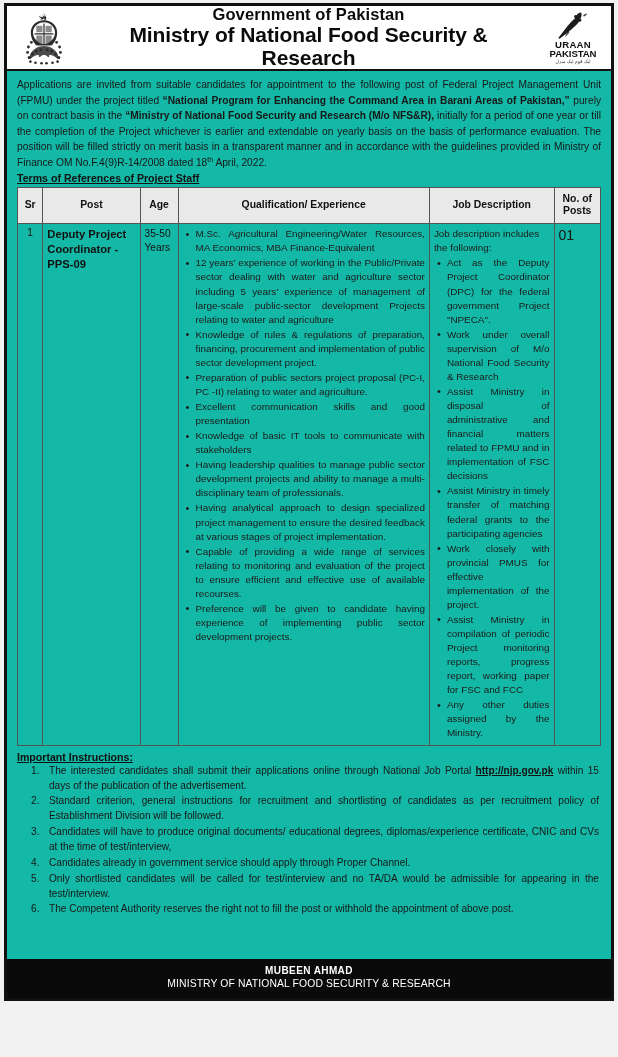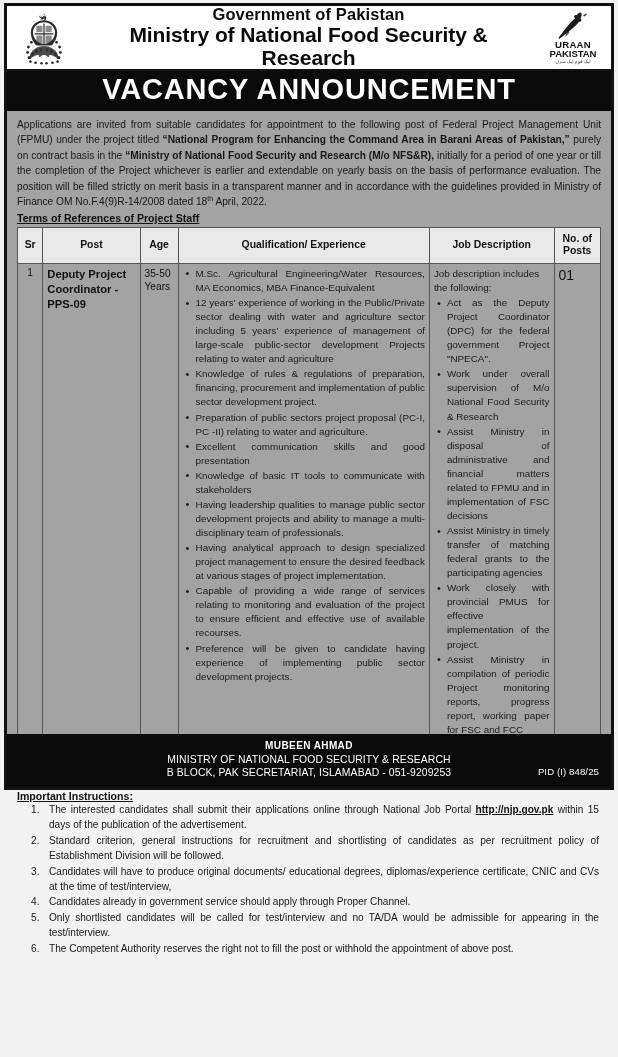--- a/index.html
+++ b/index.html
@@ -16,24 +16,24 @@
     height: 1057px;
     position: relative;
     background: #f2f2f2;
     box-sizing: border-box;
     overflow: hidden;
   }
   .outer-frame {
     position: absolute;
     left: 4px; top: 3px;
     width: 610px;
-    height: 787px;
+    height: 998px;
     box-sizing: border-box;
     border: 3px solid #111;
-    background: #a3a3a3;
+    background: #14b8a6;
   }
   .inner-pad {
     box-sizing: border-box;
     padding: 0;
     height: 100%;
   }
 
   
   .header-band {
     position: relative;
@@ -335,21 +335,20 @@
               <path d="M27.6 5.6c1.6-.4 3-1.6 3.7-3.1-1.5.1-3 .6-4.1 1.6.2.5.3 1 .4 1.5z" opacity=".8"></path>
               <path d="M12.1 19.6c-1.5 1.9-2.5 4.1-2.9 6.4 1.8-1.3 3.3-3 4.4-4.9-.5-.5-1-1-1.5-1.5z" opacity=".7"></path>
             </g>
           </svg>
           <div class="uraan-t1">URAAN</div>
           <div class="uraan-t2">PAKISTAN</div>
           <div class="uraan-t3">ایک قوم ایک منزل</div>
         </div>
       </div>
 
-      <div class="vacancy-bar">VACANCY ANNOUNCEMENT</div>
 
       <div class="body-pad">
 
         <div class="intro">
           <span>Applications are invited from suitable candidates for appointment to the following post of Federal Project Management Unit (FPMU) under the project titled </span><b>“National Program for Enhancing the Command Area in Barani Areas of Pakistan,”</b><span> purely on contract basis in the </span><b>“Ministry of National Food Security and Research (M/o NFS&amp;R),</b><span> initially for a period of one year or till the completion of the Project whichever is earlier and extendable on yearly basis on the basis of performance evaluation. The position will be filled strictly on merit basis in a transparent manner and in accordance with the guidelines provided in Ministry of Finance OM No.F.4(9)R-14/2008 dated 18</span><sup>th</sup><span> April, 2022.</span>
         </div>
 
         <div class="tor-head">Terms of References of Project Staff</div>
 
         <table class="vac">
@@ -414,21 +413,17 @@
             <li><span>Candidates will have to produce original documents/ educational degrees, diplomas/experience certificate, CNIC and CVs at the time of test/interview,</span></li>
             <li><span>Candidates already in government service should apply through Proper Channel.</span></li>
             <li><span>Only shortlisted candidates will be called for test/interview and no TA/DA would be admissible for appearing in the test/interview.</span></li>
             <li><span>The Competent Authority reserves the right not to fill the post or withhold the appointment of above post.</span></li>
           </ol>
       </div>
 
       <div class="footer">
         <div class="f-name">MUBEEN AHMAD</div>
         <div class="f-min">MINISTRY OF NATIONAL FOOD SECURITY &amp; RESEARCH</div>
-        <div class="f-addr-row">
-          <span>B BLOCK, PAK SECRETARIAT, ISLAMABAD - 051-9209253</span>
-          <span class="f-pid">PID (I) 848/25</span>
-        </div>
       </div>
 
     </div>
   </div>
 </div>
 
 </body></html>

